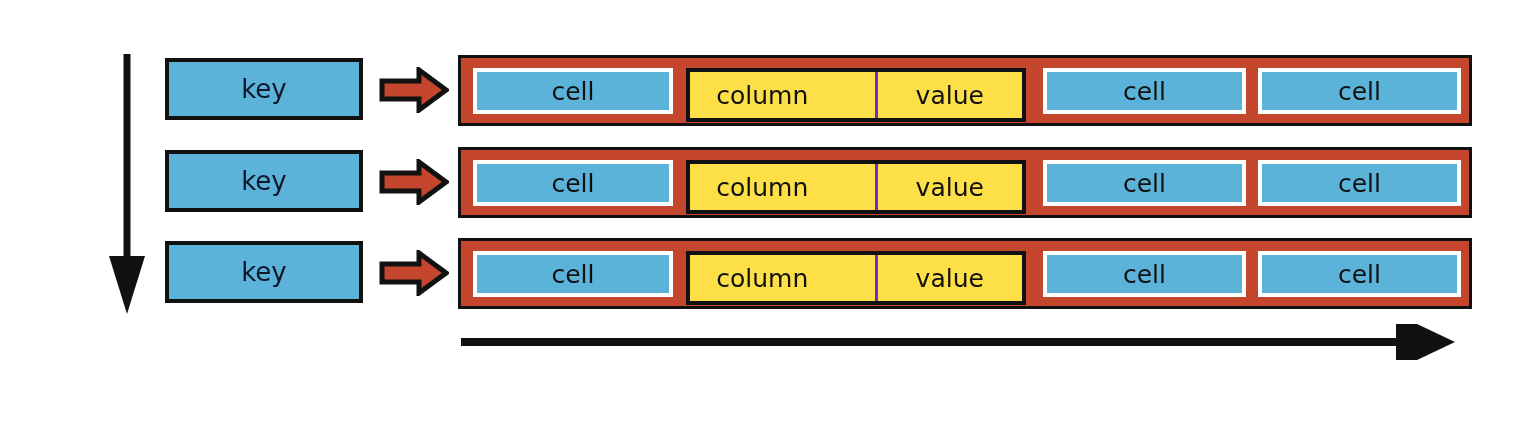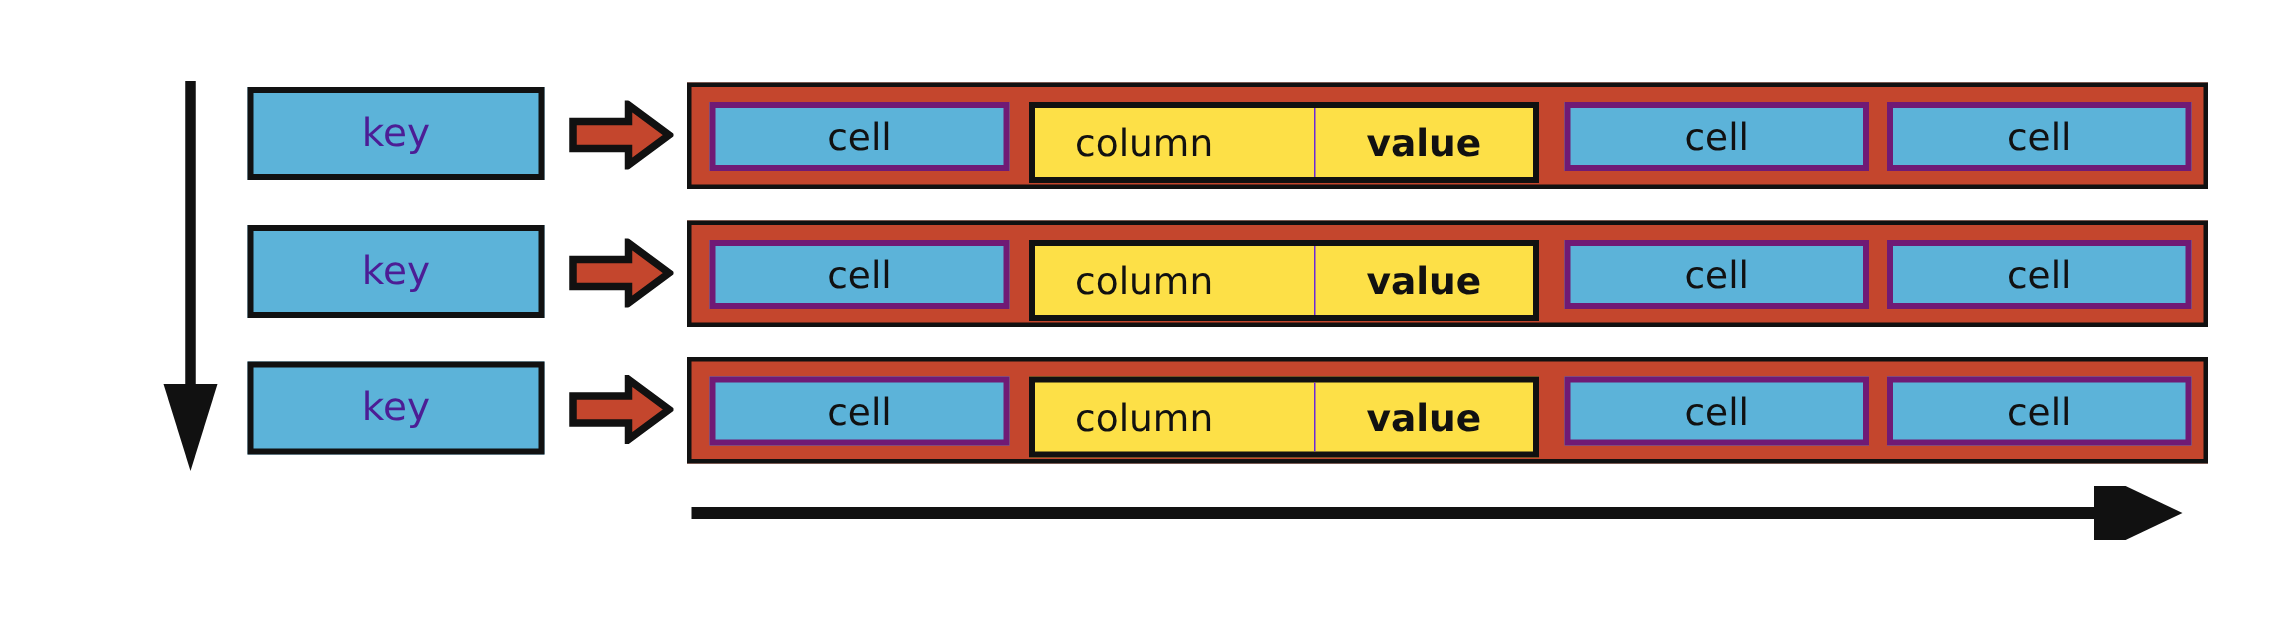--- a/index.html
+++ b/index.html
@@ -55,21 +55,21 @@
     left: 165px;
     width: 198px;
     height: 62px;
     background: #5cb3d9;
     border: 4px solid #111111;
     box-sizing: border-box;
     display: flex;
     align-items: center;
     justify-content: center;
     font-size: 26px;
-    color: #4c1d95;
+    color: #0f172a;
   }
 
   
   .red-arrow {
     position: absolute;
     left: 379px;
     width: 70px;
     height: 46px;
   }
 
@@ -82,21 +82,21 @@
     background: #c4462d;
     border: 3px solid #111111;
     box-sizing: border-box;
   }
 
   .cell-box {
     position: absolute;
     top: 10px;
     height: 46px;
     background: #5cb3d9;
-    border: 4px solid #701a75;
+    border: 4px solid #ffffff;
     box-sizing: border-box;
     display: flex;
     align-items: center;
     justify-content: center;
     font-size: 25px;
     color: #111111;
   }
 
   .cell-pair {
     position: absolute;
@@ -111,22 +111,21 @@
   .cell-pair > div {
     flex: 1 1 0;
     display: flex;
     align-items: center;
     justify-content: center;
     font-size: 25px;
     color: #111111;
     box-sizing: border-box;
   }
   .cell-pair > div.divided {
-    border-left: 1px solid #6d28d9;
-    font-weight: bold;
+    border-left: 3px solid #6d28d9;
   }
 
   
   .axis-arrow {
     position: absolute;
   }
 </style>
 </head>
 <body>
 

